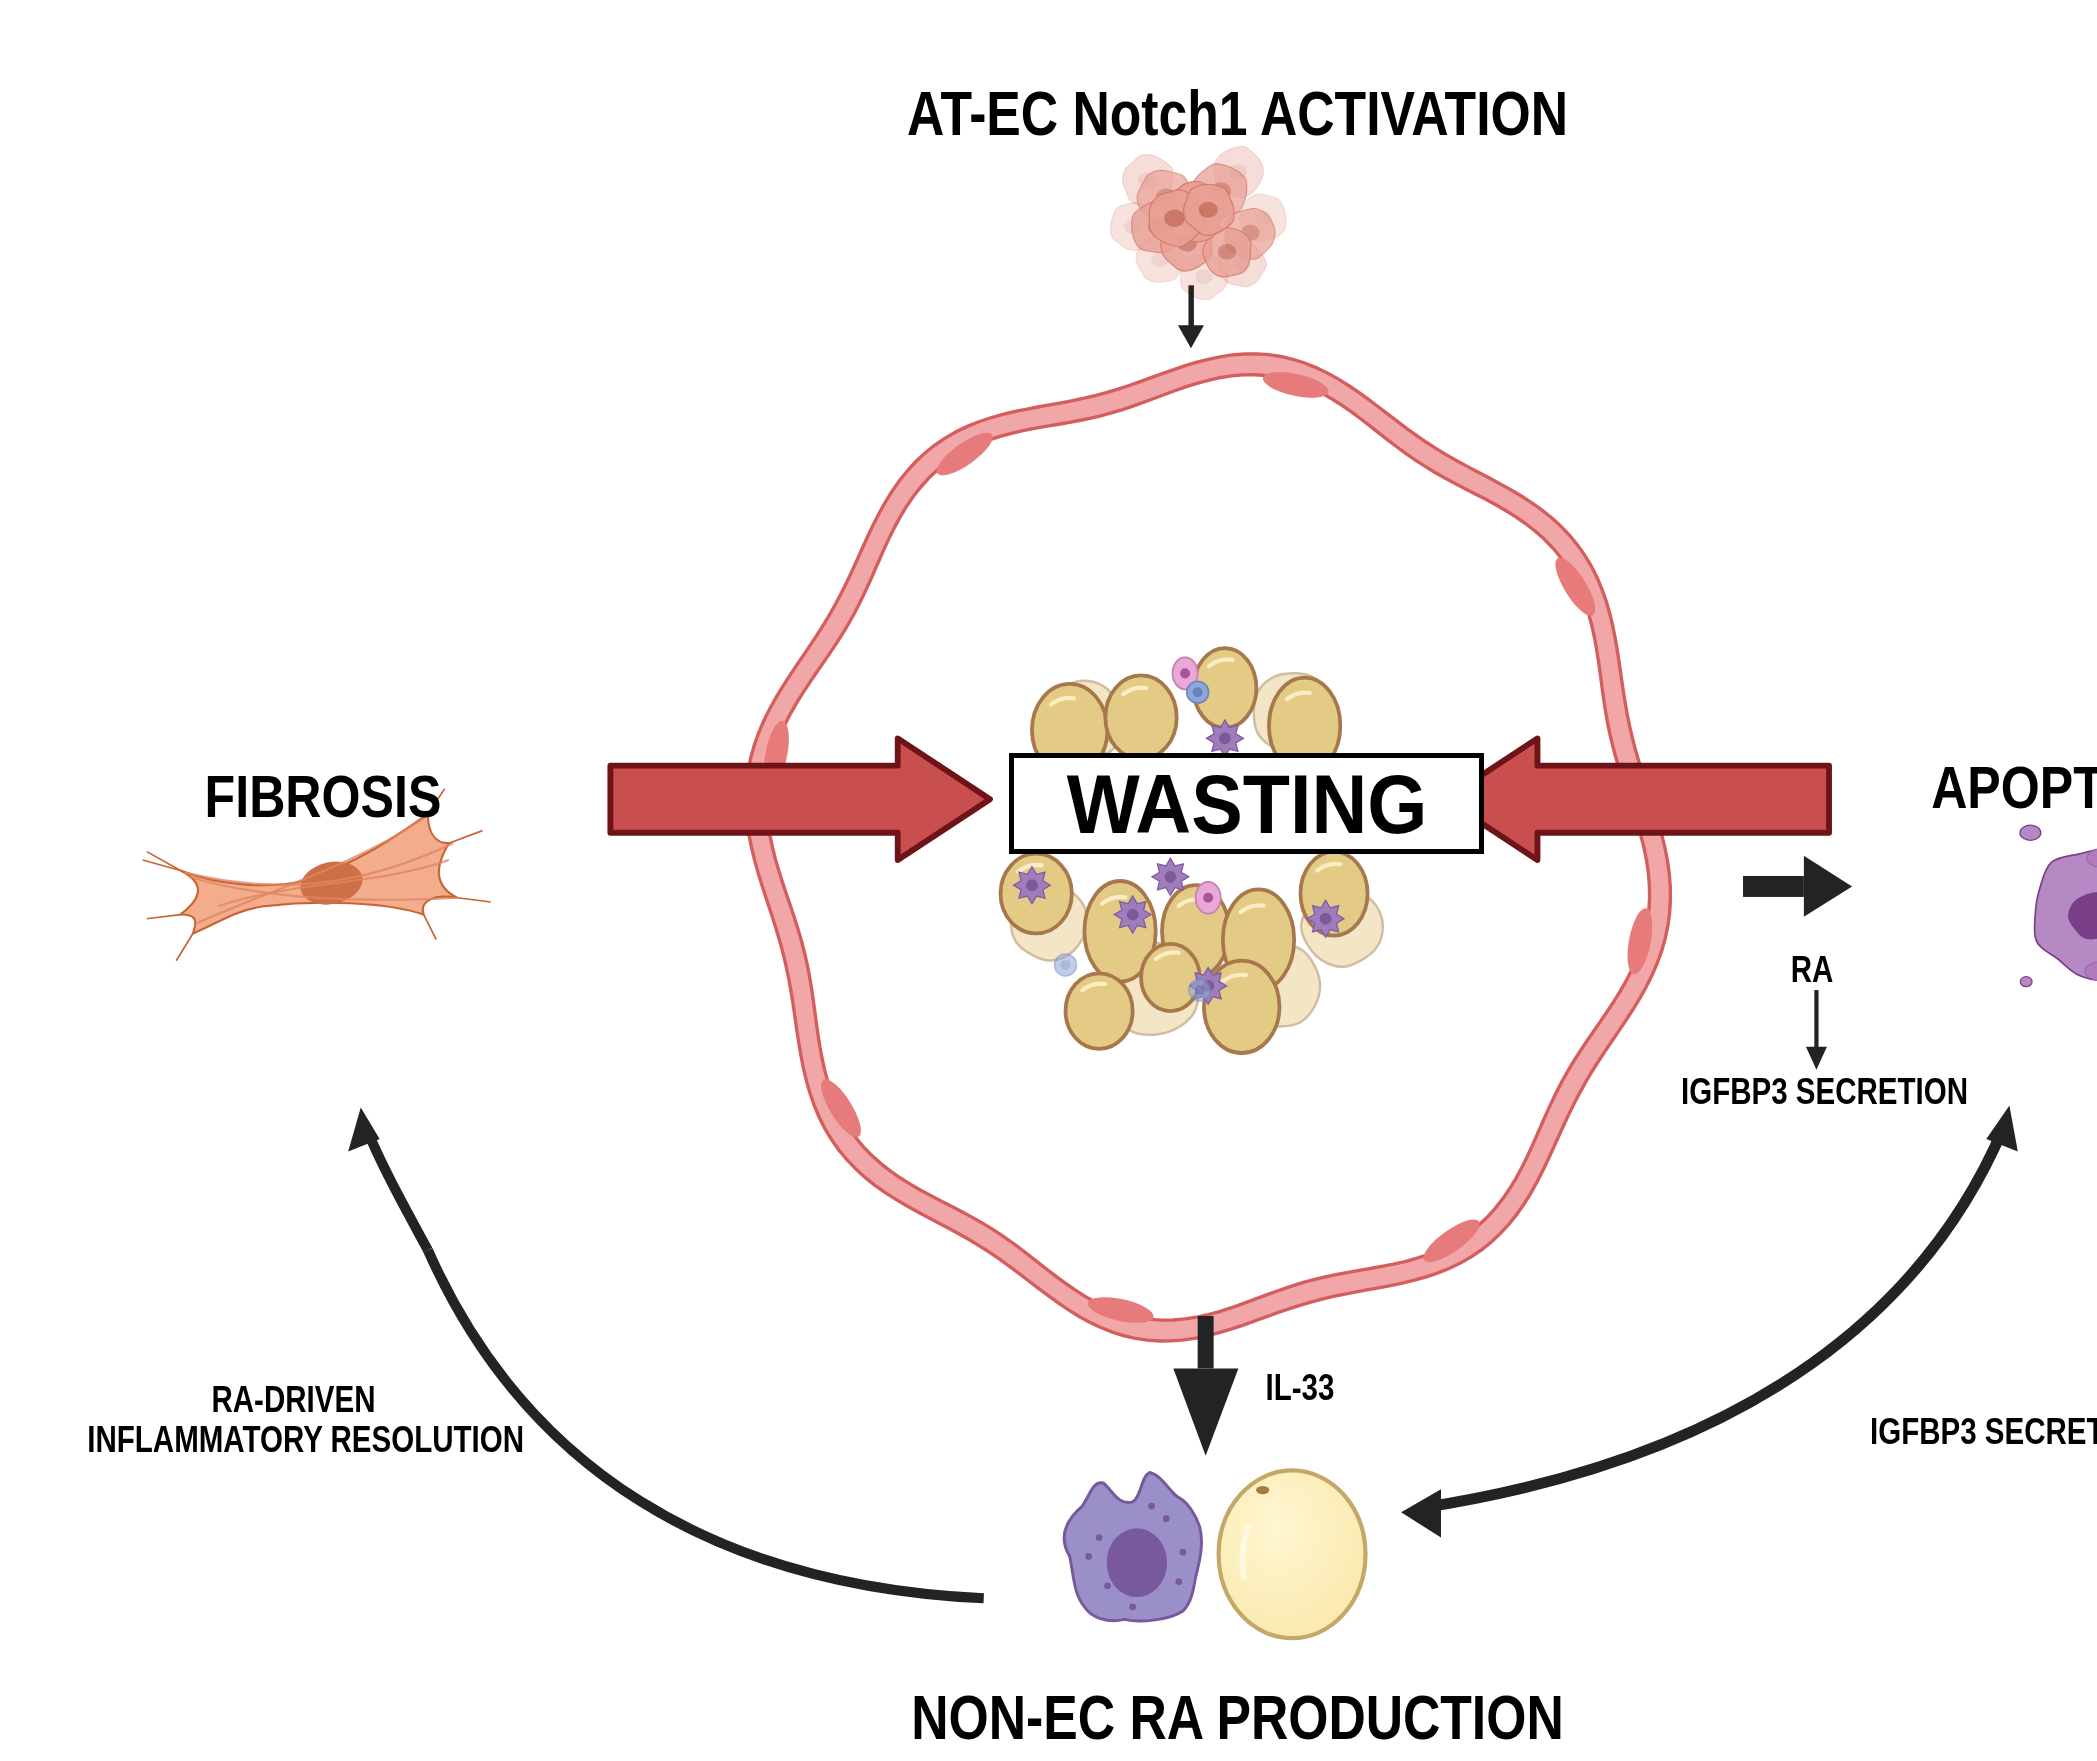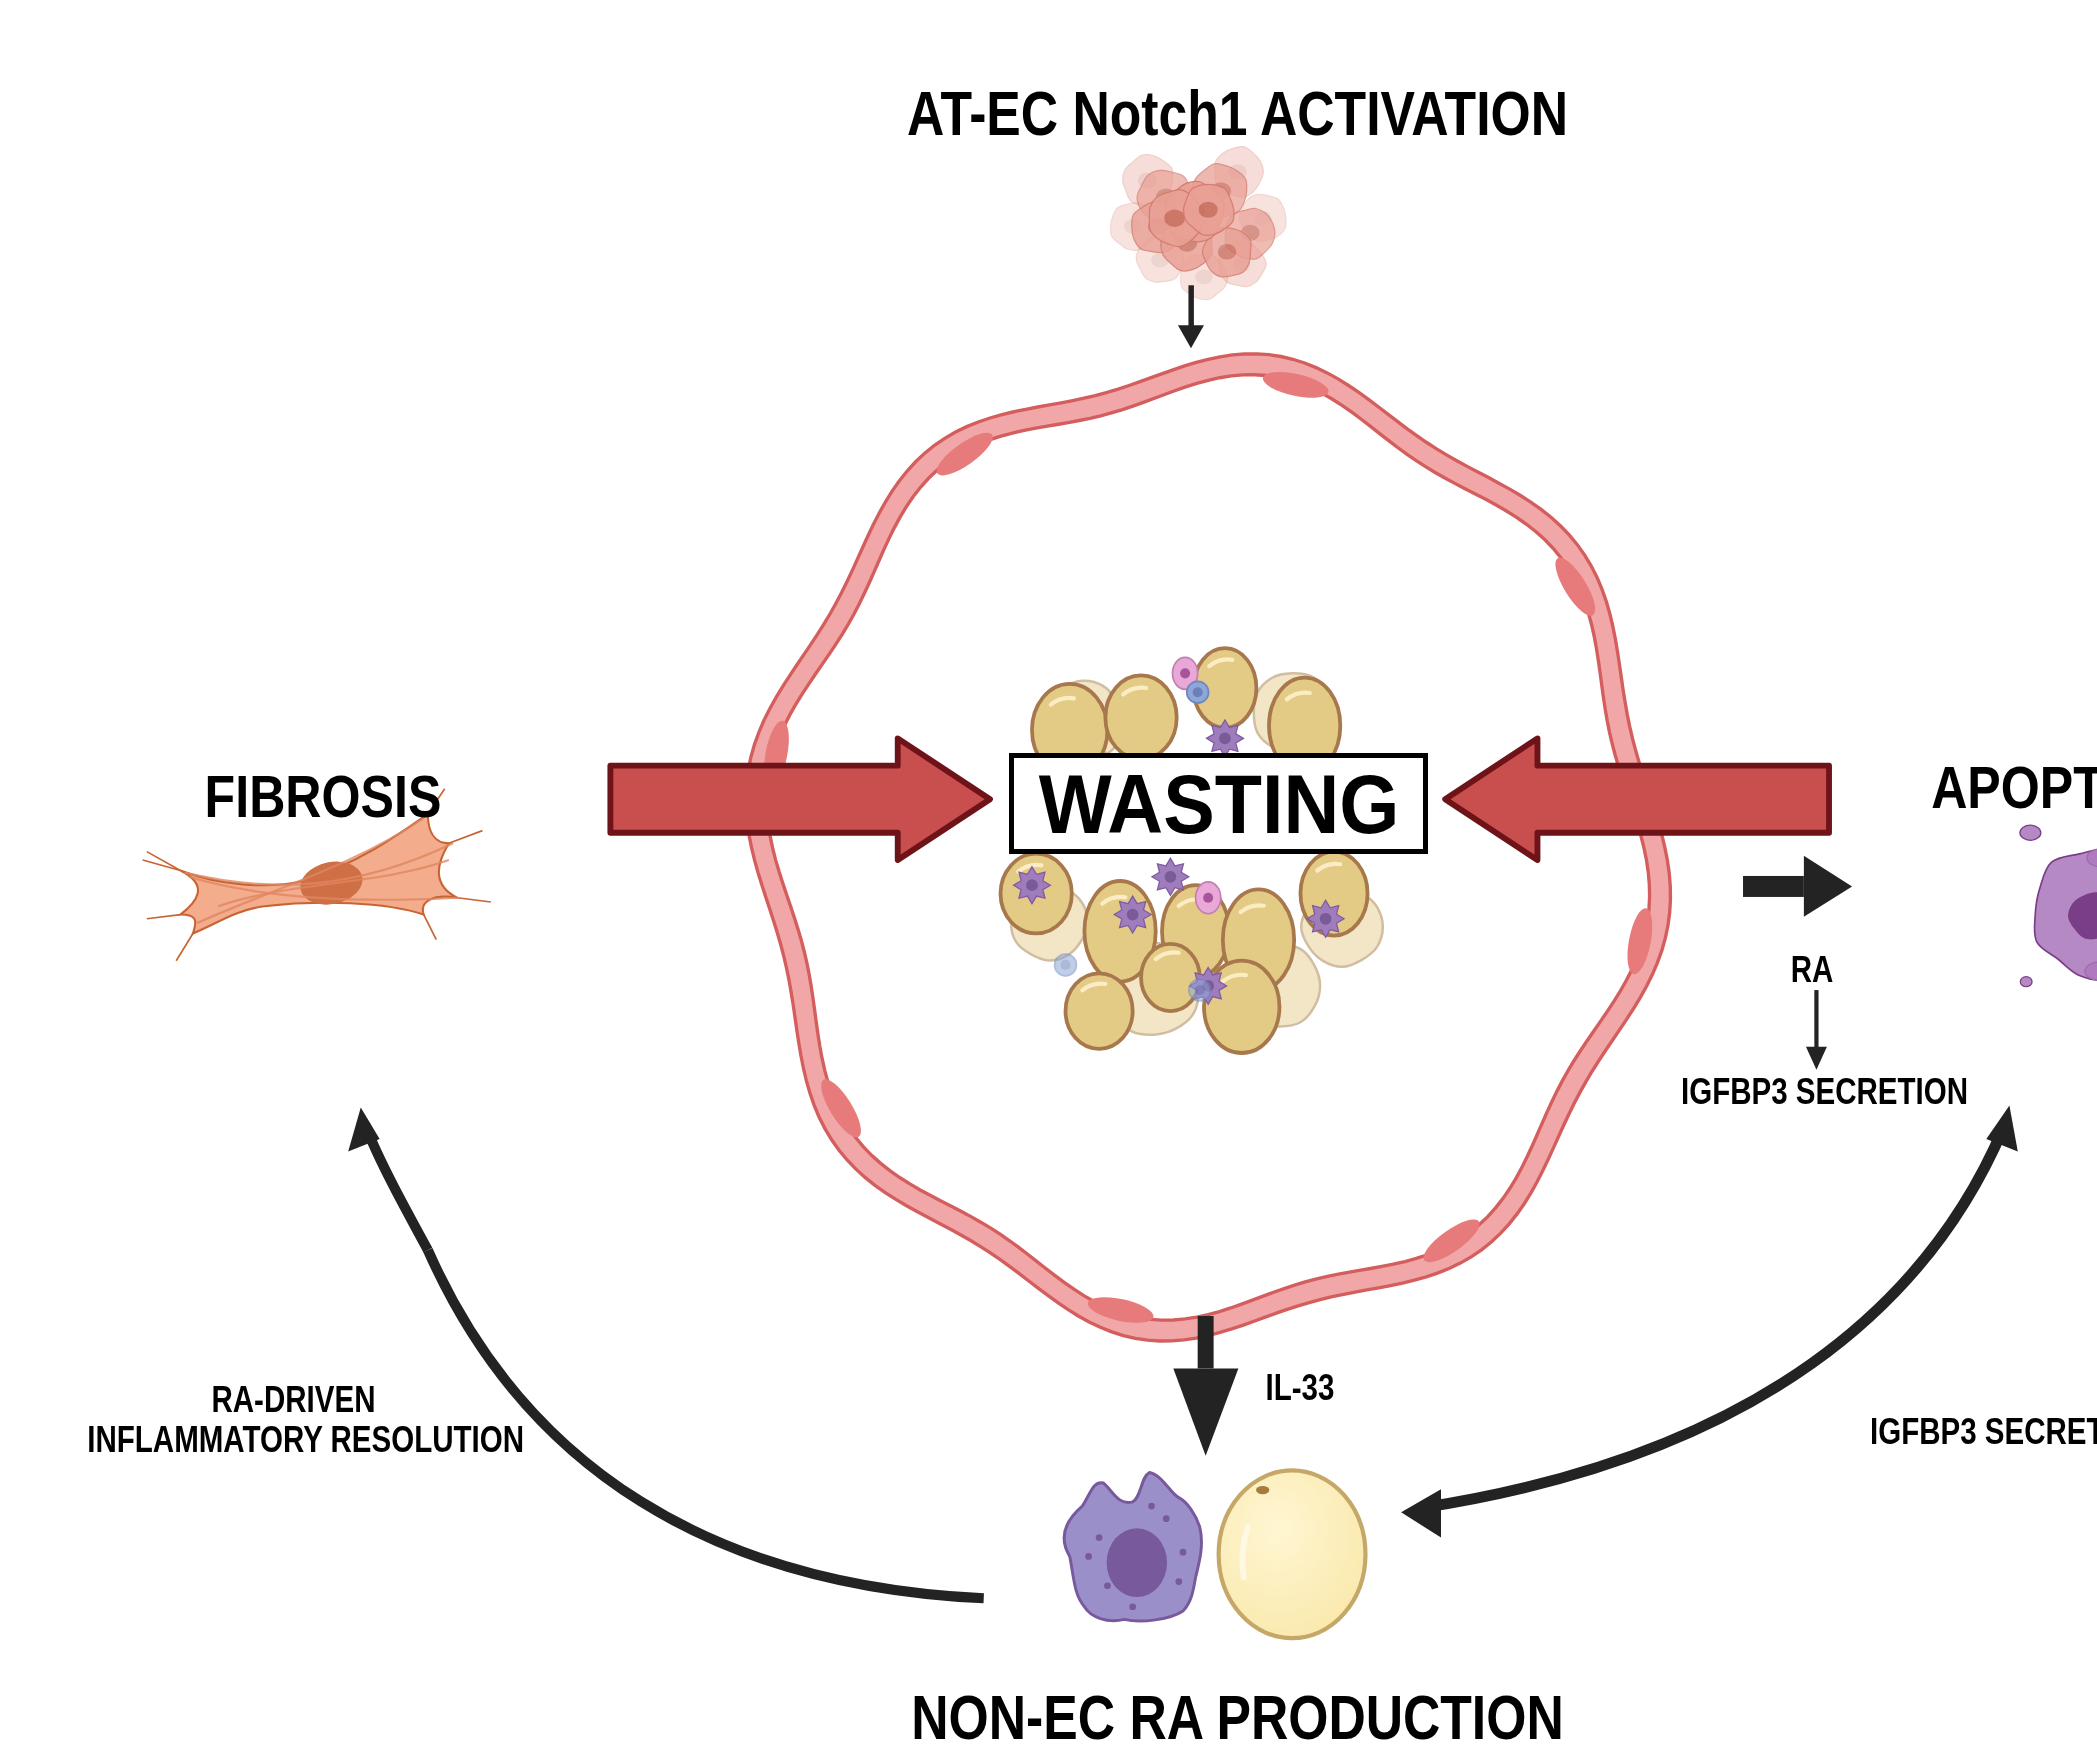--- a/index.html
+++ b/index.html
@@ -6,21 +6,21 @@
     body { width: 2517px; height: 1762px; position: relative; overflow: hidden;
            font-family: "Liberation Sans", "DejaVu Sans", sans-serif; }
     #canvas { position: absolute; left: 0; top: 0; width: 2517px; height: 1762px; }
     .lbl { position: absolute; color: #000; font-weight: 700; white-space: nowrap;
            font-family: "Liberation Sans", "DejaVu Sans", sans-serif;
            transform-origin: center center; line-height: 1; }
     .title-top   { left: 818px; top: 82px; width: 839px; text-align: center; font-size: 63px; transform: scaleX(0.82); }
     .title-bottom{ left: 818px; top: 1686px; width: 839px; text-align: center; font-size: 63px; transform: scaleX(0.82); }
     .fibrosis    { left: 134px; top: 768px; width: 378px; text-align: center; font-size: 59px; transform: scaleX(0.85); }
     .apoptosis   { left: 1888px; top: 759px; width: 378px; text-align: center; font-size: 59px; transform: scaleX(0.85); }
-    .wasting-box { position: absolute; left: 1009px; top: 753px; width: 419px; height: 101px;
+    .wasting-box { position: absolute; left: 1009px; top: 753px; width: 475px; height: 101px;
                    border: 5px solid #000; background: #fff; box-sizing: border-box;
                    display: flex; align-items: center; justify-content: center; }
     .wasting-txt { font-size: 84px; font-weight: 700; color: #000; transform: scaleX(0.92);
                    font-family: "Liberation Sans", "DejaVu Sans", sans-serif; line-height: 1; }
     .small       { font-size: 36px; transform: scaleX(0.82); }
     .ra          { left: 1770px; top: 952px; width: 84px; text-align: center; }
     .igf-ra      { left: 1615px; top: 1074px; width: 419px; text-align: center; }
     .il33        { left: 1237px; top: 1370px; width: 126px; text-align: center; }
     .ra-driven   { left: 42px; top: 1380px; width: 503px; text-align: center; line-height: 1.1; }
     .igf-right   { left: 1804px; top: 1414px; width: 419px; text-align: center; }

